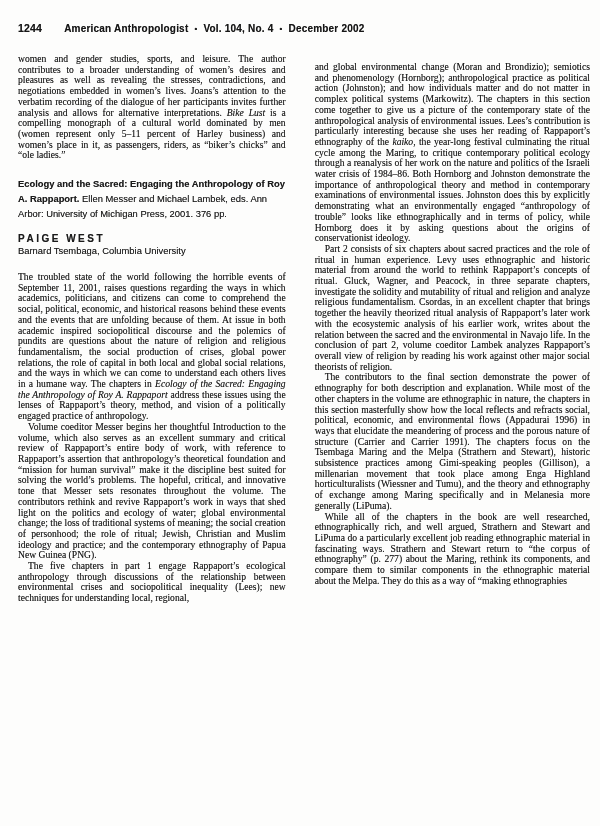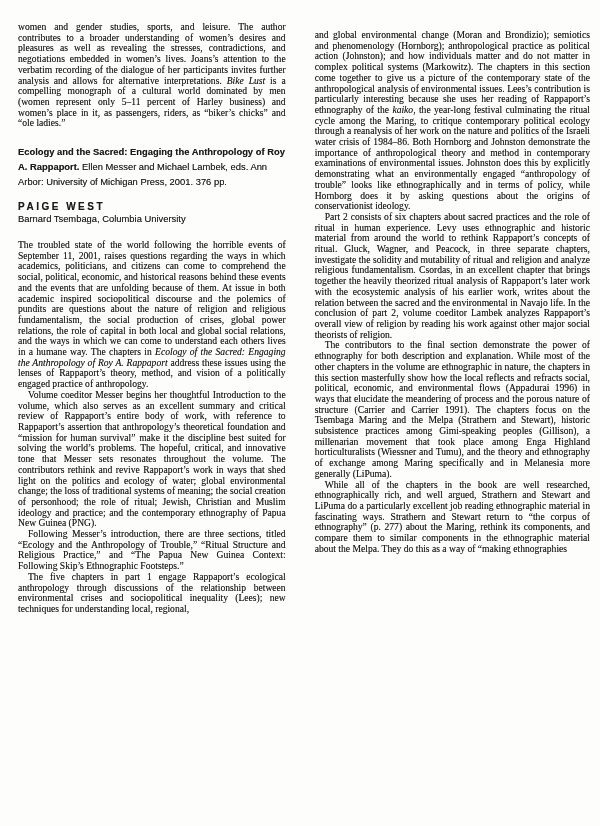--- a/index.html
+++ b/index.html
@@ -44,36 +44,38 @@
     margin:0 0 16px 0;
     text-align:left;
   }
   .reviewer .name{font-weight:bold;letter-spacing:2.5px;font-size:10px;}
 </style>
 </head>
 <body>
 
 <div class="page">
 
+  <div class="running-head">
+    <span class="pgnum">1244</span><span>American Anthropologist</span><span class="bullet">•</span><span>Vol. 104, No. 4</span><span class="bullet">•</span><span>December 2002</span>
+  </div>
 
   <div class="columns">
 
     <div class="col col-left">
 
       <p class="para"><span>women and gender studies, sports, and leisure. The author contributes to a broader understanding of women’s desires and pleasures as well as revealing the stresses, contradictions, and negotiations embedded in women’s lives. Joans’s attention to the verbatim recording of the dialogue of her participants invites further analysis and allows for alternative interpretations. </span><span class="book-italic">Bike Lust</span><span> is a compelling monograph of a cultural world dominated by men (women represent only 5–11 percent of Harley business) and women’s place in it, as passengers, riders, as “biker’s chicks” and “ole ladies.”</span></p>
 
       <p class="review-heading"><span class="title">Ecology and the Sacred: Engaging the Anthropology of Roy A. Rappaport.</span><span> Ellen Messer and Michael Lambek, eds. Ann Arbor: University of Michigan Press, 2001. 376 pp.</span></p>
 
       <p class="reviewer"><span class="name">PAIGE WEST</span><br><span>Barnard Tsembaga, Columbia University</span></p>
 
       <p class="para"><span>The troubled state of the world following the horrible events of September 11, 2001, raises questions regarding the ways in which academics, politicians, and citizens can come to comprehend the social, political, economic, and historical reasons behind these events and the events that are unfolding because of them. At issue in both academic inspired sociopolitical discourse and the polemics of pundits are questions about the nature of religion and religious fundamentalism, the social production of crises, global power relations, the role of capital in both local and global social relations, and the ways in which we can come to understand each others lives in a humane way. The chapters in </span><span class="book-italic">Ecology of the Sacred: Engaging the Anthropology of Roy A. Rappaport</span><span> address these issues using the lenses of Rappaport’s theory, method, and vision of a politically engaged practice of anthropology.</span></p>
 
       <p class="para indent">Volume coeditor Messer begins her thoughtful Introduction to the volume, which also serves as an excellent summary and critical review of Rappaport’s entire body of work, with reference to Rappaport’s assertion that anthropology’s theoretical foundation and “mission for human survival” make it the discipline best suited for solving the world’s problems. The hopeful, critical, and innovative tone that Messer sets resonates throughout the volume. The contributors rethink and revive Rappaport’s work in ways that shed light on the politics and ecology of water; global environmental change; the loss of traditional systems of meaning; the social creation of personhood; the role of ritual; Jewish, Christian and Muslim ideology and practice; and the contemporary ethnography of Papua New Guinea (PNG).</p>
 
-      <p class="para indent">Following Messer’s introduction, there are three sections, titled “Ecology and the Anthropology of Trouble,” “Ritual Structure and Religious Practice,” and “The Papua New Guinea Context: Following Skip’s Ethnographic Footsteps.”</p>
 
       <p class="para indent">The five chapters in part 1 engage Rappaport’s ecological anthropology through discussions of the relationship between environmental crises and sociopolitical inequality (Lees); new techniques for understanding local, regional,</p>
 
     </div>
 
     <div class="col col-right">
 
       <p class="para"><span>and global environmental change (Moran and Brondizio); semiotics and phenomenology (Hornborg); anthropological practice as political action (Johnston); and how individuals matter and do not matter in complex political systems (Markowitz). The chapters in this section come together to give us a picture of the contemporary state of the anthropological analysis of environmental issues. Lees’s contribution is particularly interesting because she uses her reading of Rappaport’s ethnography of the </span><span class="book-italic">kaiko</span><span>, the year-long festival culminating the ritual cycle among the Maring, to critique contemporary political ecology through a reanalysis of her work on the nature and politics of the Israeli water crisis of 1984–86. Both Hornborg and Johnston demonstrate the importance of anthropological theory and method in contemporary examinations of environmental issues. Johnston does this by explicitly demonstrating what an environmentally engaged “anthropology of trouble” looks like ethnographically and in terms of policy, while Hornborg does it by asking questions about the origins of conservationist ideology.</span></p>
 
       <p class="para indent">Part 2 consists of six chapters about sacred practices and the role of ritual in human experience. Levy uses ethnographic and historic material from around the world to rethink Rappaport’s concepts of ritual. Gluck, Wagner, and Peacock, in three separate chapters, investigate the solidity and mutability of ritual and religion and analyze religious fundamentalism. Csordas, in an excellent chapter that brings together the heavily theorized ritual analysis of Rappaport’s later work with the ecosystemic analysis of his earlier work, writes about the relation between the sacred and the environmental in Navajo life. In the conclusion of part 2, volume coeditor Lambek analyzes Rappaport’s overall view of religion by reading his work against other major social theorists of religion.</p>

